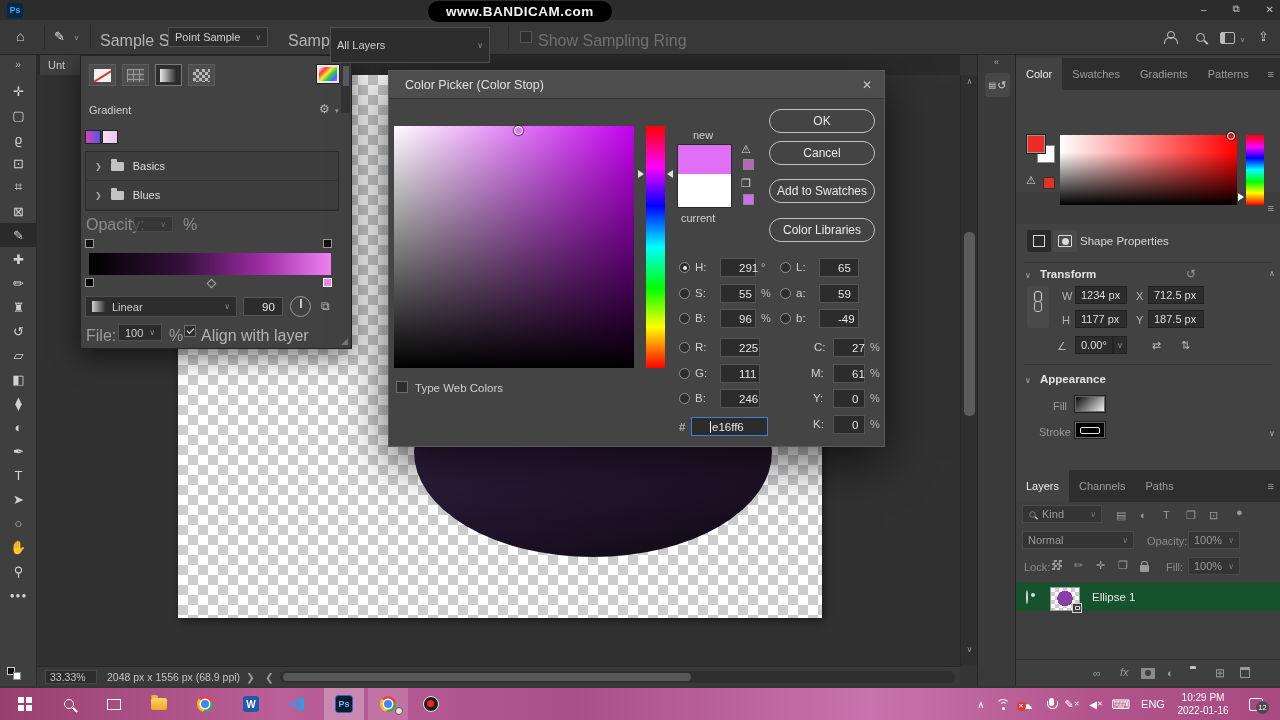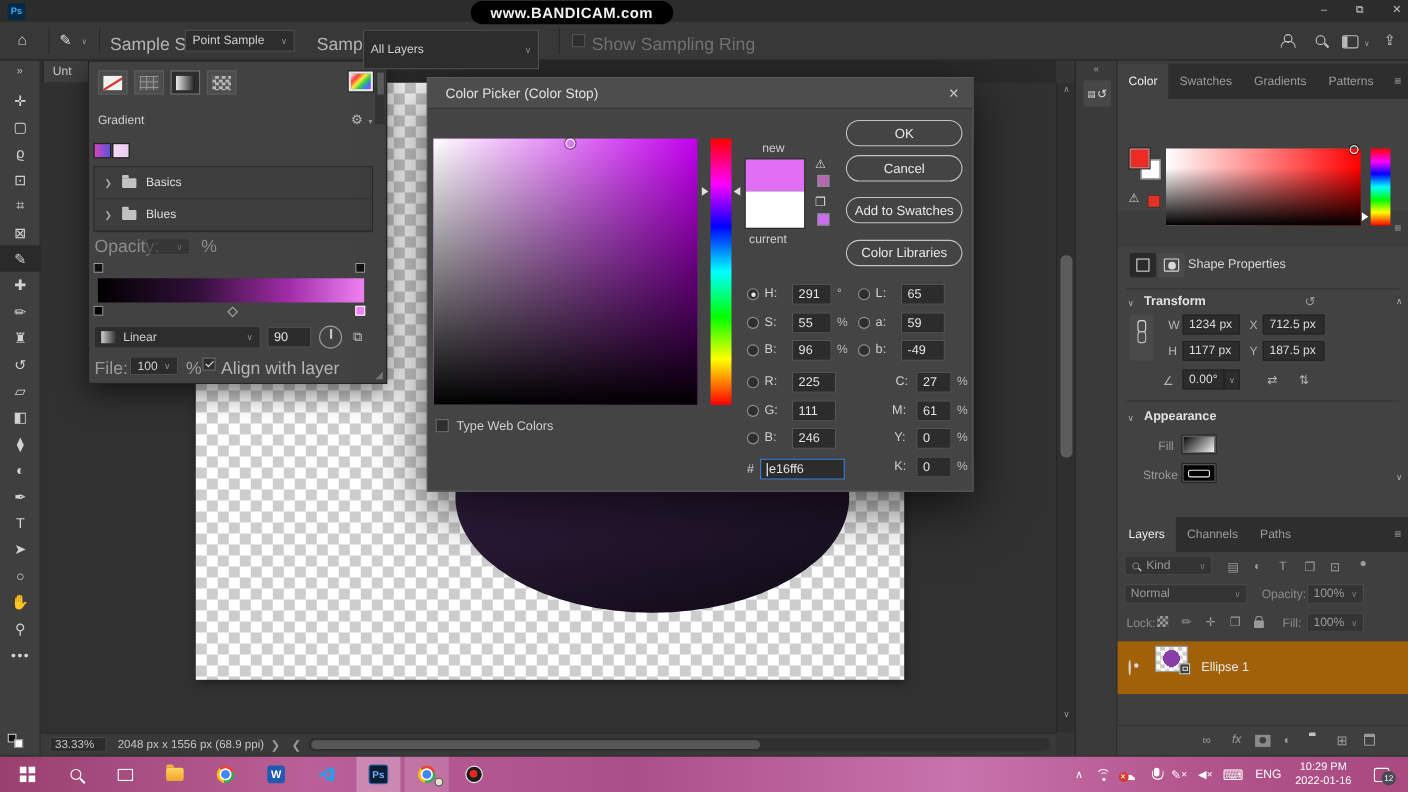--- a/index.html
+++ b/index.html
@@ -103,21 +103,21 @@
 .newlab{position:absolute;font-size:11px;color:#cfcfcf}
 .swatchnc{position:absolute;left:288px;top:73px;width:55px;height:64px;border:1px solid #2a2a2a}
 .swnew{position:absolute;left:0;top:0;width:100%;height:47%}
 .swcur{position:absolute;left:0;bottom:0;width:100%;height:53%}
 .warnico{position:absolute;font-size:11px;color:#d8d8d8}
 .warnsq{position:absolute;width:11px;height:11px;border:1px solid #8a8a8a;cursor:pointer}
 .pbtn{position:absolute;left:380px;width:106px;height:24px;border:1px solid #c2c2c2;border-radius:12px;color:#e8e8e8;font-size:12px;display:flex;align-items:center;justify-content:center;cursor:pointer;background:transparent}
 .radio{width:11px;height:11px;border:1px solid #909090;border-radius:50%;background:#2e2e2e;position:absolute;cursor:pointer}
 .radio.sel::after{content:"";position:absolute;left:2.5px;top:2.5px;width:4px;height:4px;border-radius:50%;background:#e8e8e8}
 .flab{position:absolute;font-size:11.5px;color:#cfcfcf}
-.fbox{position:absolute;height:19px;background:#2c2c2c;border:1px solid #555;color:#e4e4e4;font-size:11.5px;display:flex;align-items:center;padding-left:5px}
+.fbox{position:absolute;height:19px;background:#2c2c2c;border:1px solid #555;color:#e4e4e4;font-size:11.5px;display:flex;align-items:center;padding-left:18px}
 .funit{position:absolute;font-size:11px;color:#b8b8b8}
 .hexbox{border-color:#3f7fd6;border-width:1.5px}
 .caret{display:inline-block;width:1px;height:12px;background:#fff;margin-right:1px}
 
 .colstrip{left:977px;top:55px;width:39px;height:631px;background:#3a3a3a;border-left:1px solid #262626;border-right:1px solid #262626;z-index:10}
 .histbtn{position:absolute;left:7px;top:18px;width:25px;height:24px;background:#474747;border-radius:3px;display:flex;align-items:center;justify-content:center;gap:1px;cursor:pointer}
 .dock{left:1016px;top:55px;width:264px;height:631px;background:#3d3d3d;z-index:10}
 .tabsbar{position:absolute;left:0;width:264px;height:32px;background:#2e2e2e;display:flex;align-items:stretch}
 .tabsbar span{padding:0 10px;display:flex;align-items:center;color:#9c9c9c;font-size:11px;cursor:pointer}
 .tabsbar span:first-of-type{background:#424242;color:#ededed}
@@ -144,21 +144,21 @@
 .flipico{position:absolute;font-size:11px;color:#b8b8b8}
 .fillsw{position:absolute;width:30px;height:16px;border:1px solid #666;box-shadow:0 0 0 1px #222;background:linear-gradient(135deg,#0a0a0a 0%,#f2f2f2 100%)}
 .strokesw{position:absolute;width:30px;height:16px;border:1px solid #666;box-shadow:0 0 0 1px #222;background:#000;display:flex;align-items:center;justify-content:center}
 .strokesw i{width:20px;height:7px;border:1.6px solid #e8e8e8;border-radius:2px}
 .lay-search{position:absolute;height:18px;background:#343434;border:1px solid #4a4a4a;display:flex;align-items:center;gap:5px;padding:0 5px;color:#9a9a9a;font-size:11px}
 .lico{position:absolute;font-size:11px;color:#9a9a9a}
 .ldim{color:#8a8a8a}
 .lockico{position:relative;width:9px;height:7px;background:#9a9a9a;border-radius:1px;display:inline-block}
 .lockico::before{content:"";position:absolute;left:1px;top:-4px;width:5px;height:4px;border:1.4px solid #9a9a9a;border-bottom:none;border-radius:3px 3px 0 0}
 .checkmini{display:inline-block;width:10px;height:10px;background:conic-gradient(#9a9a9a 25%,#4a4a4a 0 50%,#9a9a9a 0 75%,#4a4a4a 0);background-size:5px 5px}
-.layerrow{position:absolute;left:0;width:264px;height:48px;background:#a16207;display:flex;align-items:center}
+.layerrow{position:absolute;left:0;width:264px;height:28px;background:#14532d;display:flex;align-items:center}
 .eye{position:relative;width:13px;height:9px;border:1.3px solid #d8d8d8;border-radius:50%}
 .eye::after{content:"";position:absolute;left:3.5px;top:1.5px;width:4px;height:4px;border-radius:50%;background:#d8d8d8}
 .lthumb{position:absolute;left:34px;top:4px;width:30px;height:24px;border:1px solid #999;background:
  radial-gradient(circle at 50% 48%,#8a3fa8 0 42%,rgba(0,0,0,0) 43%),
  conic-gradient(#cdcdcd 25%,#fff 0 50%,#cdcdcd 0 75%,#fff 0);background-size:100% 100%,8px 8px}
 .lbadge{position:absolute;right:-3px;bottom:-3px;width:10px;height:10px;background:#3f3f3f;border:1px solid #d0d0d0;display:flex;align-items:center;justify-content:center}
 .lbadge i{width:5px;height:4px;border:1px solid #d0d0d0}
 .lfooter{position:absolute;left:0;width:264px;height:27px;border-top:1px solid #333;background:#3f3f3f}
 .fxt{font-style:italic;font-size:11px;color:#9a9a9a}
 .maskico{width:14px;height:11px;background:#8a8a8a;display:inline-block;position:relative}

